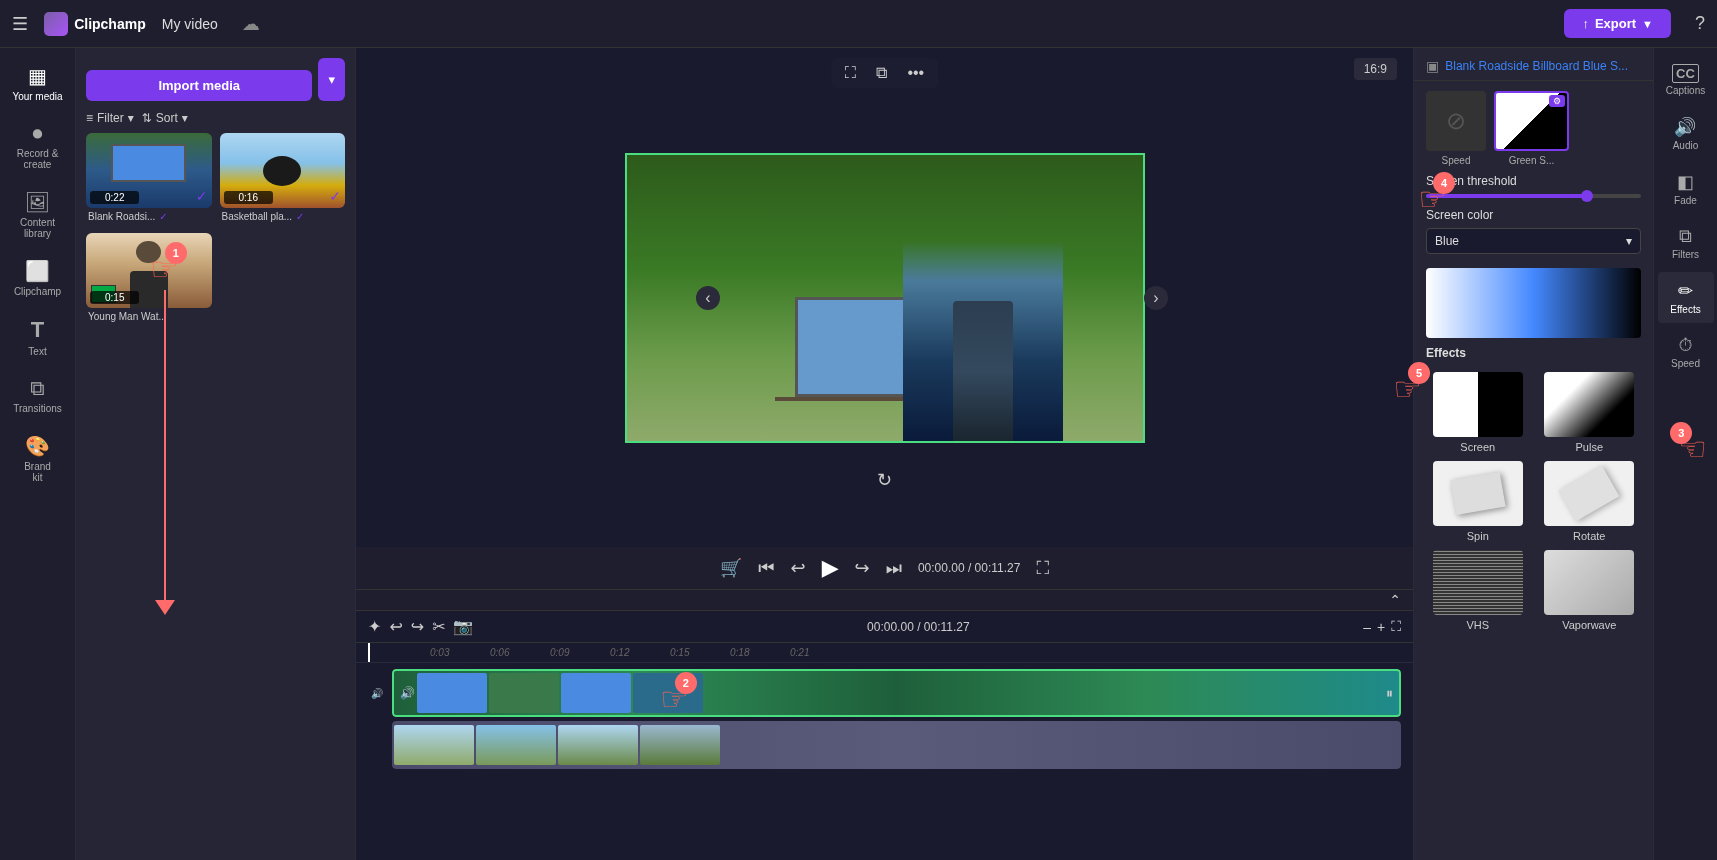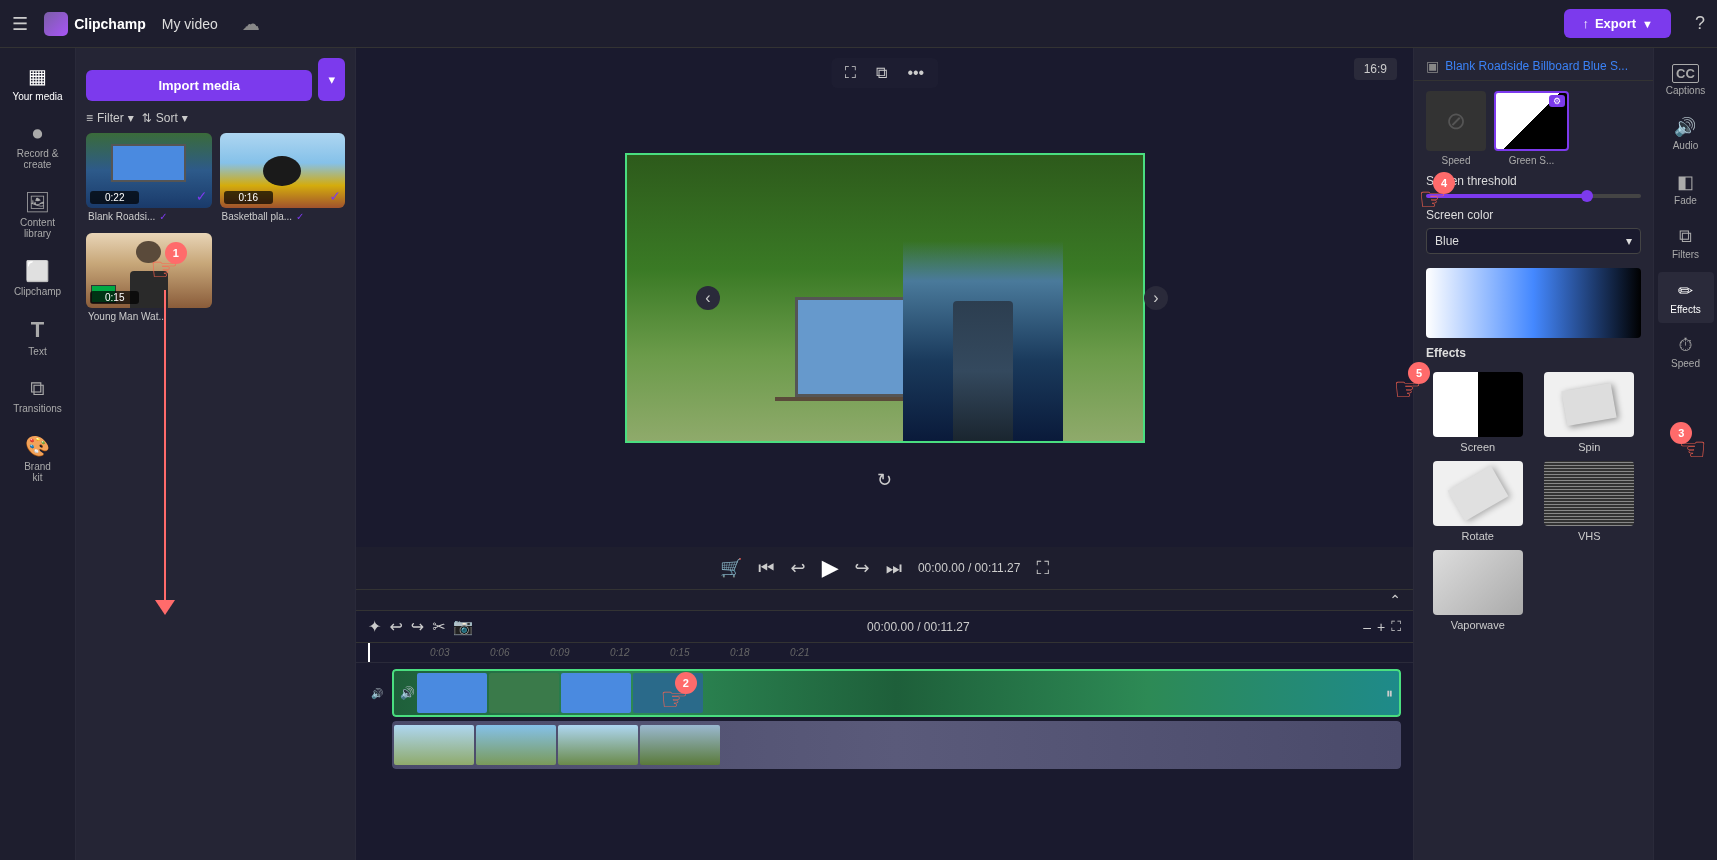--- a/index.html
+++ b/index.html
@@ -395,20 +395,24 @@
     </div>
 
     <div style="padding: 0 12px 4px; font-size:12px; color:#ddd; font-weight:600;">Effects</div>
     <div class="effects-grid">
 
       <div class="effect-item">
         <div class="effect-thumb effect-thumb-flash"></div>
         <span class="effect-label">Screen</span>
       </div>
 
+      <div class="effect-item">
+        <div class="effect-thumb effect-thumb-pulse"></div>
+        <span class="effect-label">Pulse</span>
+      </div>
 
       <div class="effect-item">
         <div class="effect-thumb effect-thumb-spin">
           <div style="width:50px;height:35px;background:#ddd;transform:rotate(-10deg);box-shadow:2px 2px 6px rgba(0,0,0,0.4);"></div>
         </div>
         <span class="effect-label">Spin</span>
       </div>
 
       <div class="effect-item">
         <div class="effect-thumb effect-thumb-rotate">

